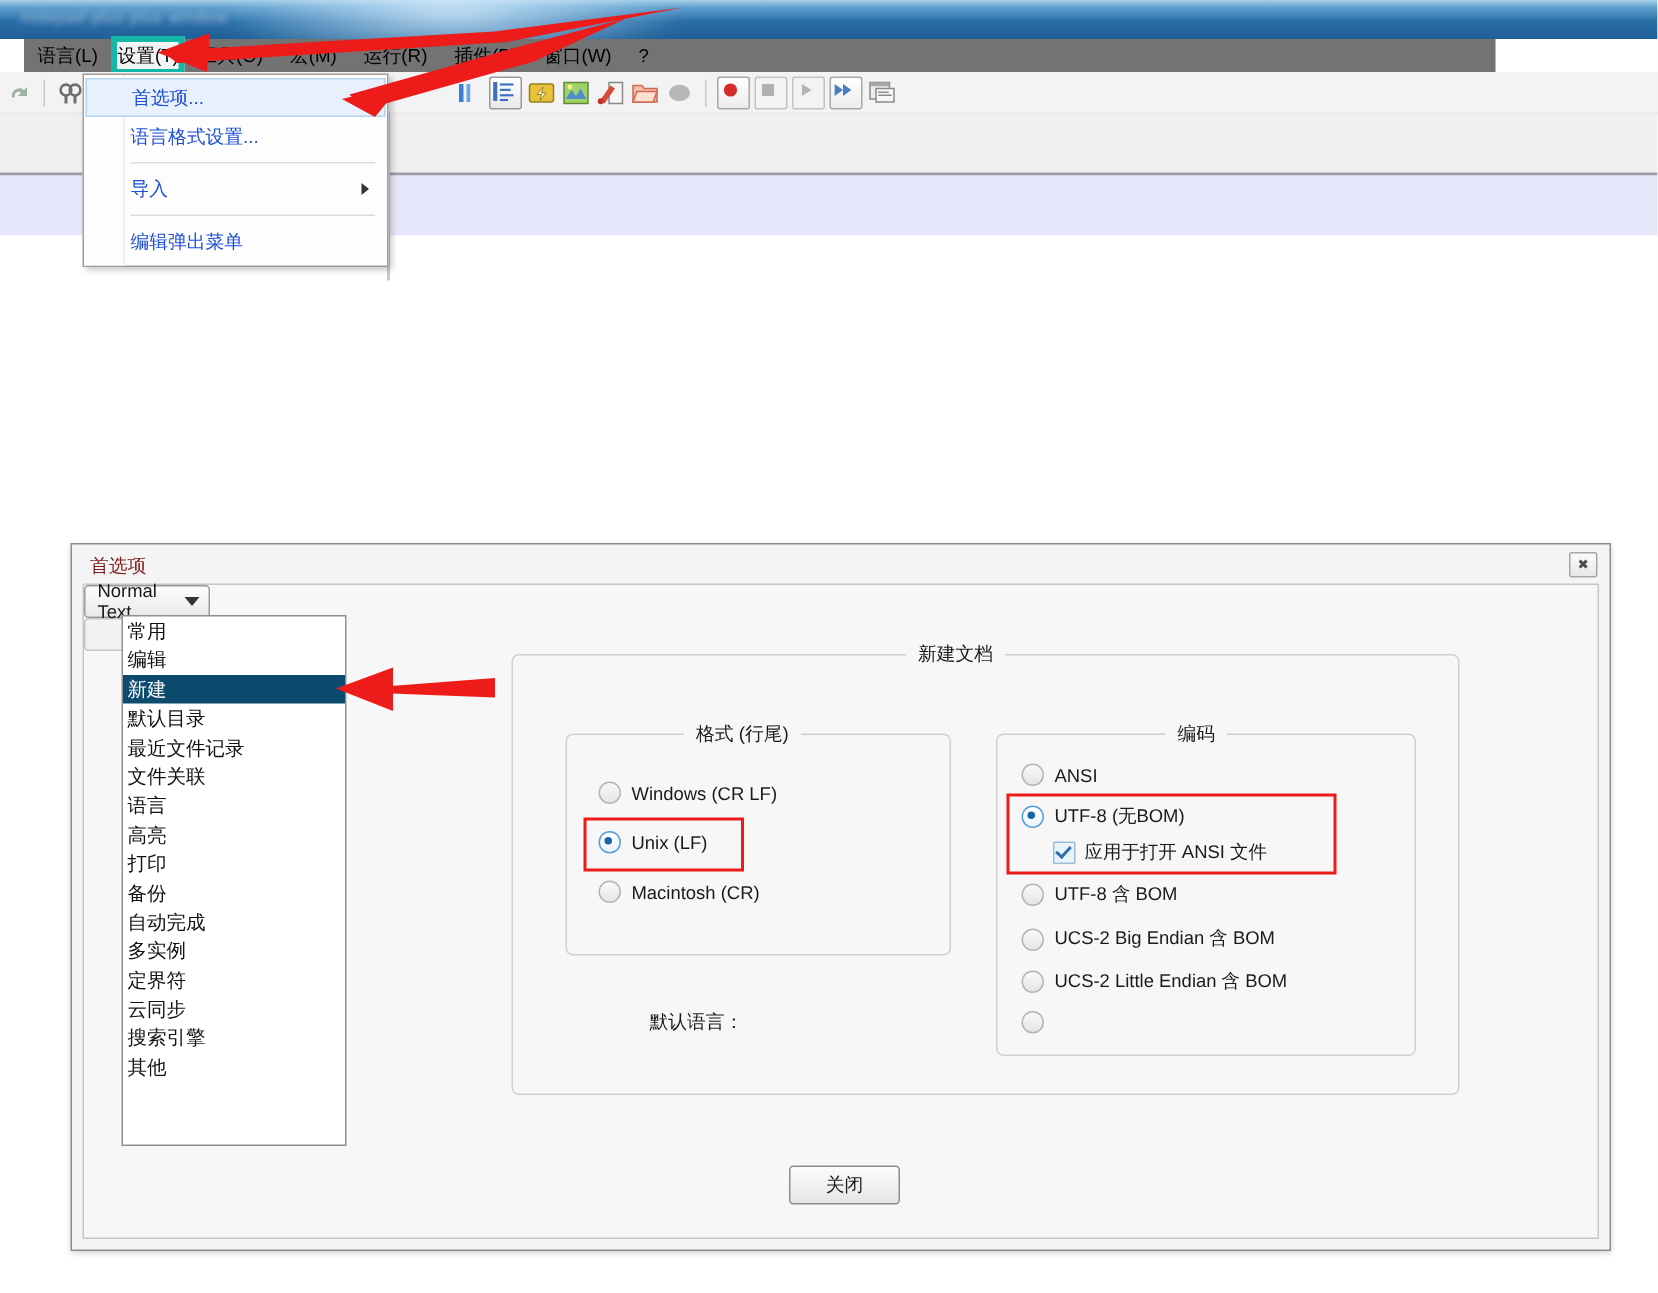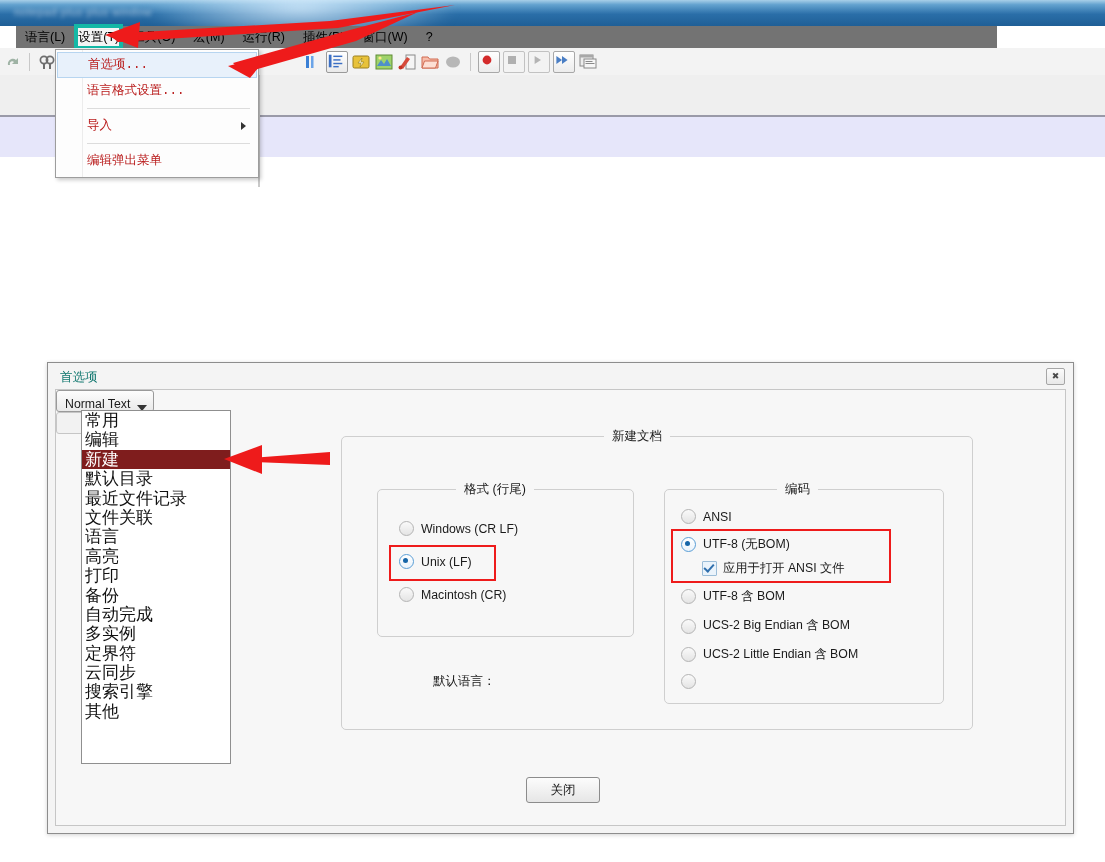--- a/index.html
+++ b/index.html
@@ -65,57 +65,57 @@
   .vrule { position:absolute; top:75px; width:2px; height:112px; background:#c9c9c9; }
 
   
   .dropdown {
     position:absolute; left:55px; top:49px; width:202px;
     background:#fdfdfd; border:1px solid #9d9d9d;
     box-shadow: 2px 2px 4px rgba(0,0,0,.22);
     padding:2px 0 3px 0; z-index:40;
   }
   .dd-item {
-    height:26px; line-height:26px; padding-left:31px; font-size:12.5px; color:#b91c1c;
-    position:relative; white-space:nowrap;font-family:Liberation Mono, monospace;
+    height:26px; line-height:26px; padding-left:31px; font-size:12.5px; color:#1d4ed8;
+    position:relative; white-space:nowrap;
   }
   .dd-item.hl { background:#e8f1fb; border:1px solid #b7d5f0; height:24px; line-height:24px; margin:0 1px; padding-left:30px; }
   .dd-sep { height:1px; background:#dcdcdc; margin:4px 8px 4px 31px; }
   .dd-arrow {
     position:absolute; right:12px; top:50%; transform:translateY(-50%);
     width:0;height:0;border-left:5px solid #333;border-top:4px solid transparent;border-bottom:4px solid transparent;
   }
   .dd-gutter { position:absolute; left:0; top:0; width:26px; height:100%; background:#fdfdfd; border-right:1px solid #ececec;}
 
   
   .dialog {
     position:absolute; left:47px; top:362px; width:1025px; height:470px;
     background:#f4f4f4; border:1px solid #8d8d8d;
     box-shadow: 0 1px 4px rgba(0,0,0,.18);
   }
   .dlg-title {
-    position:absolute; left:12px; top:6px; font-size:12.5px; color:#0f766e;
+    position:absolute; left:12px; top:6px; font-size:12.5px; color:#7f1d1d;
   }
   .dlg-close {
     position:absolute; right:8px; top:5px; width:17px; height:15px;
     border:1px solid #a6a6a6; background:linear-gradient(180deg,#fbfbfb,#e8e8e8);
     border-radius:2px; display:flex; align-items:center; justify-content:center;
   }
   .dlg-close span { font-size:9px; color:#4a4a4a; line-height:1; }
   .dlg-body {
     position:absolute; left:7px; top:26px; right:7px; bottom:7px;
     background:#f7f7f7; border:1px solid #c6c6c6;
   }
 
   .sidelist {
     position:absolute; left:25px; top:20px; width:148px; height:352px;
     background:#ffffff; border:1px solid #8f8f8f; overflow:hidden;
   }
-  .sl-item { font-size:17px; color:#111; padding:0 3px; height:19.4px; line-height:19.4px; white-space:nowrap; }
-  .sl-item.sel { background:#7f1d1d; color:#fff; }
+  .sl-item { font-size:13px; color:#111; padding:0 3px; height:19.4px; line-height:19.4px; white-space:nowrap; }
+  .sl-item.sel { background:#0c4a6e; color:#fff; }
 
   .groupbox {
     position:absolute; border:1px solid #cfcfcf; border-radius:5px; background:transparent;
   }
   .gb-legend {
     position:absolute; top:-9px; background:#f7f7f7; padding:0 8px;
     font-size:12.5px; color:#1a1a1a; white-space:nowrap;
   }
 
   .radio-row { position:absolute; display:flex; align-items:center; font-size:12.3px; color:#1a1a1a; white-space:nowrap; }
@@ -343,21 +343,21 @@
         <span>Unix (LF)</span>
       </div>
       <div class="radio-row" style="left:343px; top:197px;">
         <span class="radio"></span>
         <span>Macintosh (CR)</span>
       </div>
 
       <div class="redbox" style="left:333px; top:155px; width:103px; height:32px;"></div>
 
       <div class="label-txt" style="left:377px; top:283px;">默认语言：</div>
-      <div class="combo" style="left:459px; top:278px; width:98px; height:22px;align-items:flex-end;">
+      <div class="combo" style="left:459px; top:278px; width:84px; height:22px;">
         <span>Normal Text</span>
         <span class="caret"></span>
       </div>
 
       <div class="groupbox" style="left:608px; top:99px; width:278px; height:213px;">
         <div class="gb-legend" style="left:112px;">编码</div>
       </div>
 
       <div class="radio-row" style="left:625px; top:119px;">
         <span class="radio"></span>

